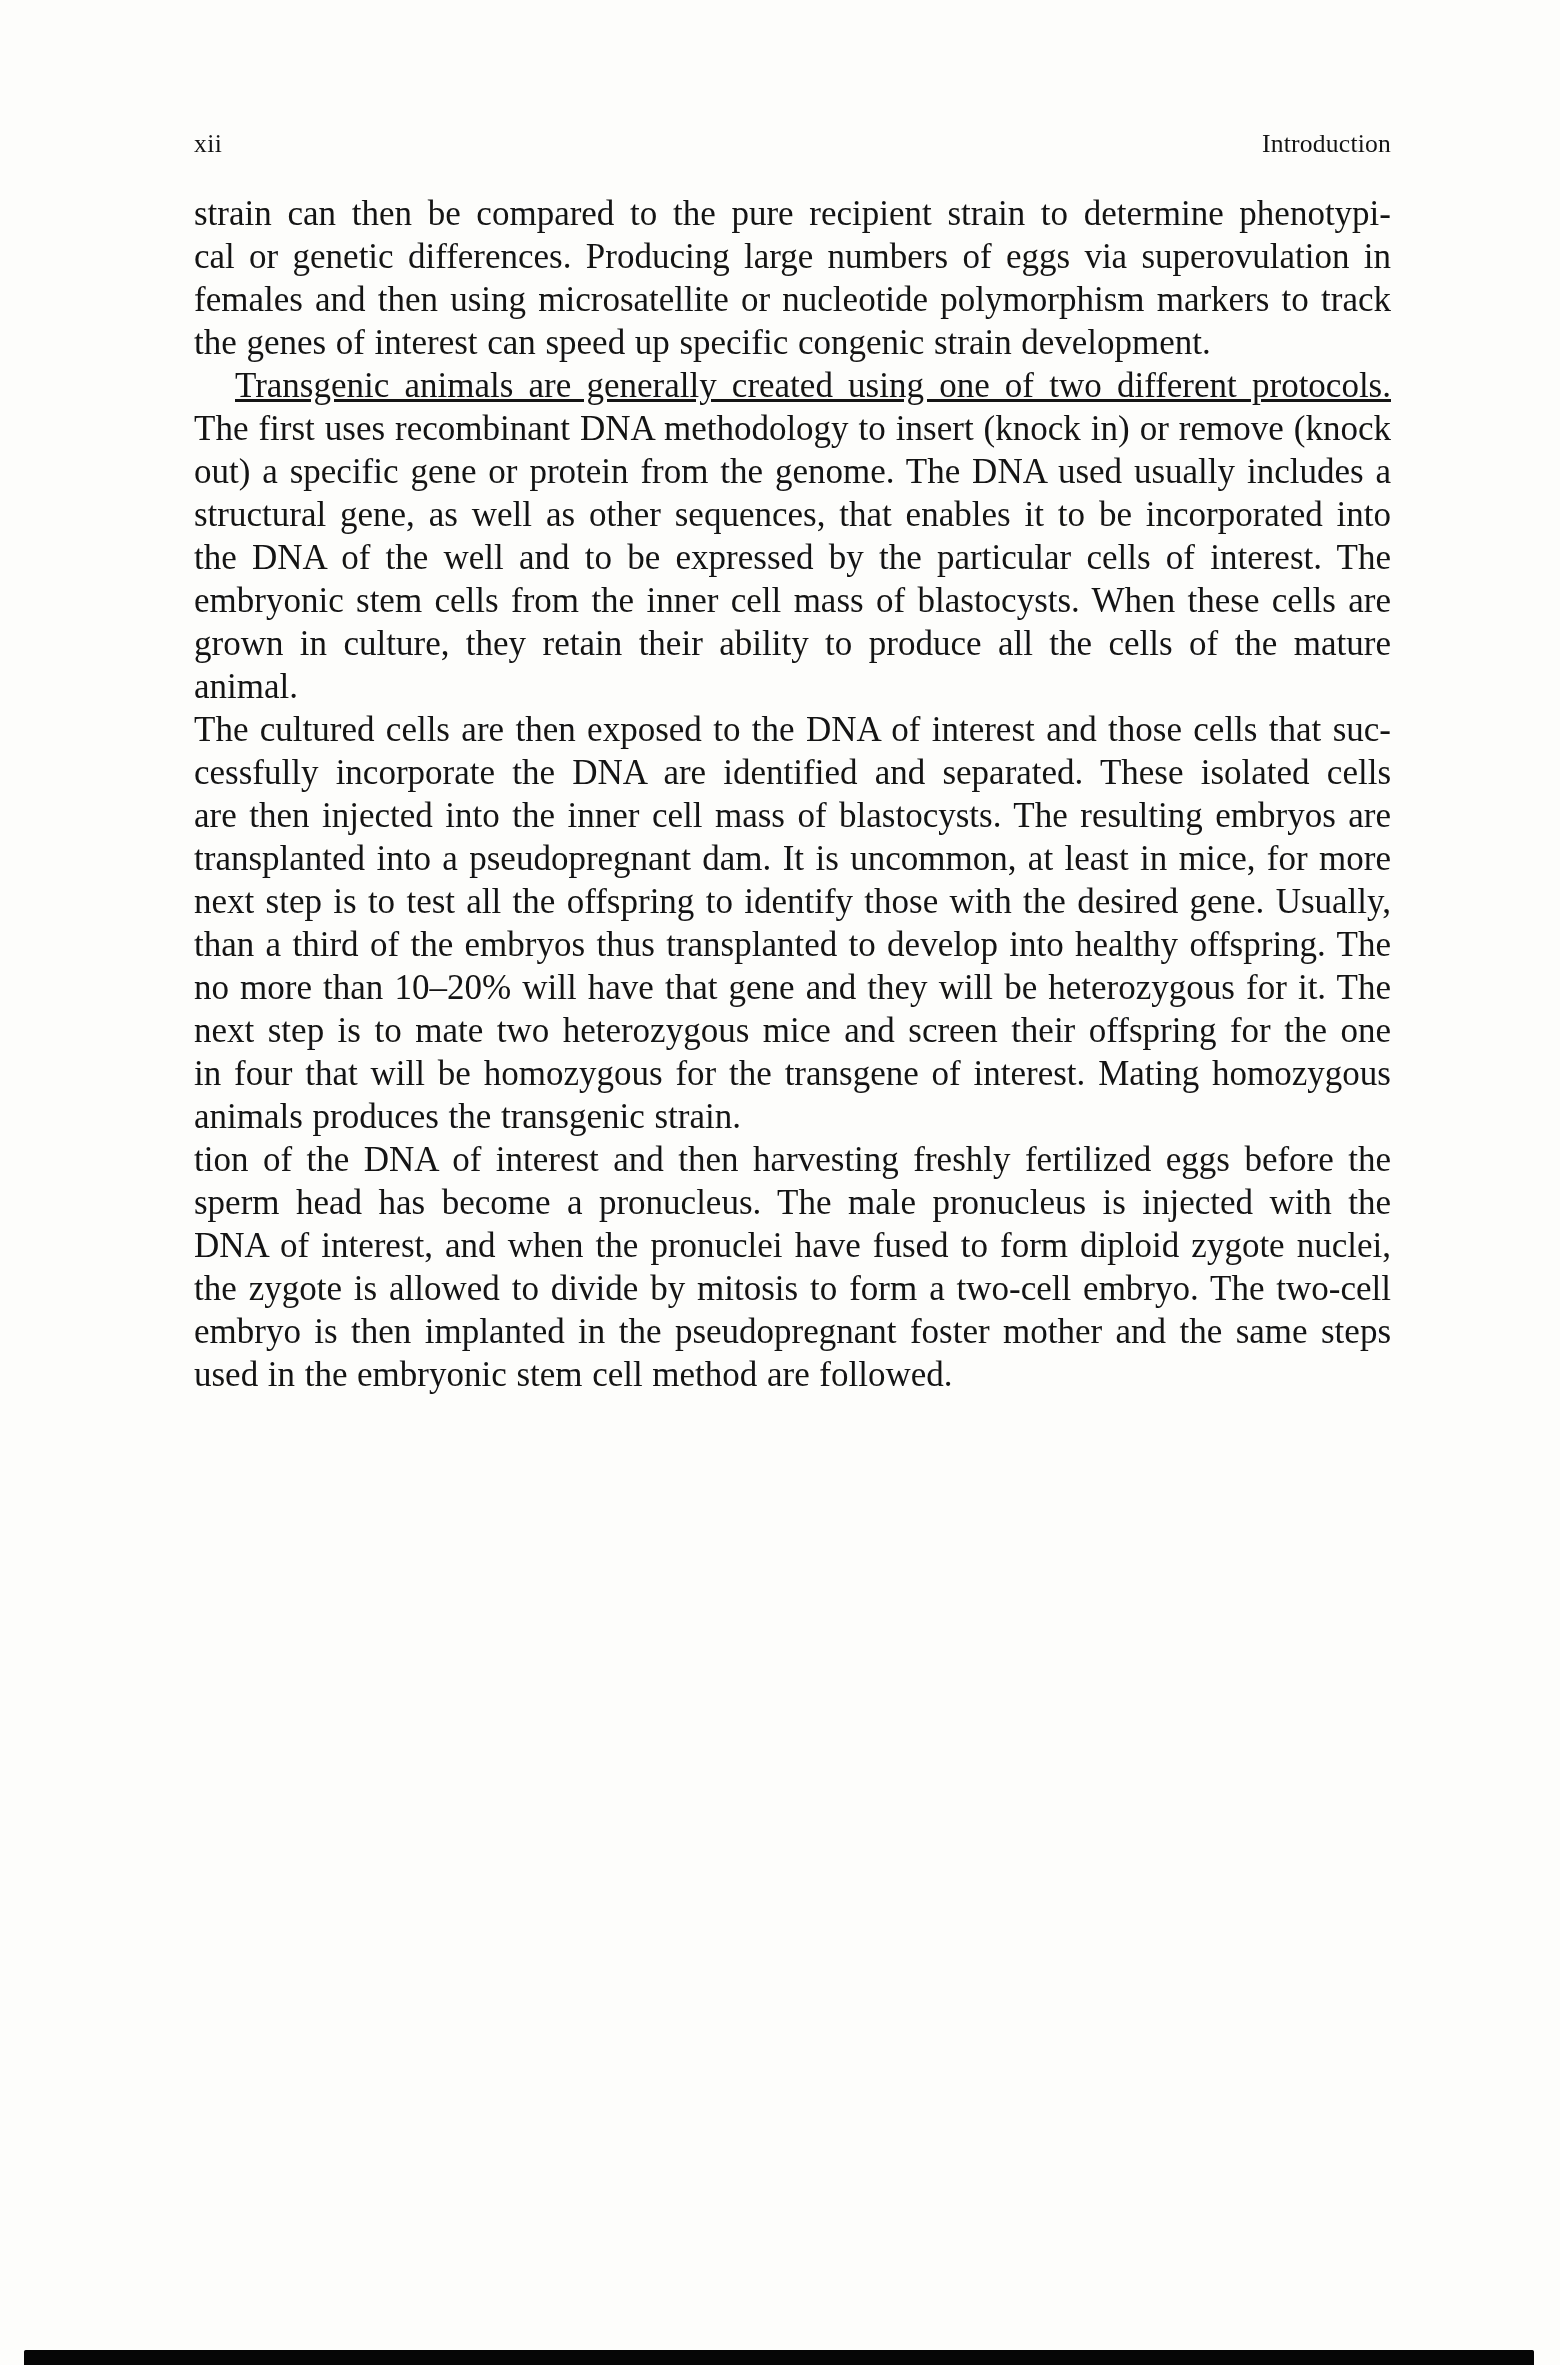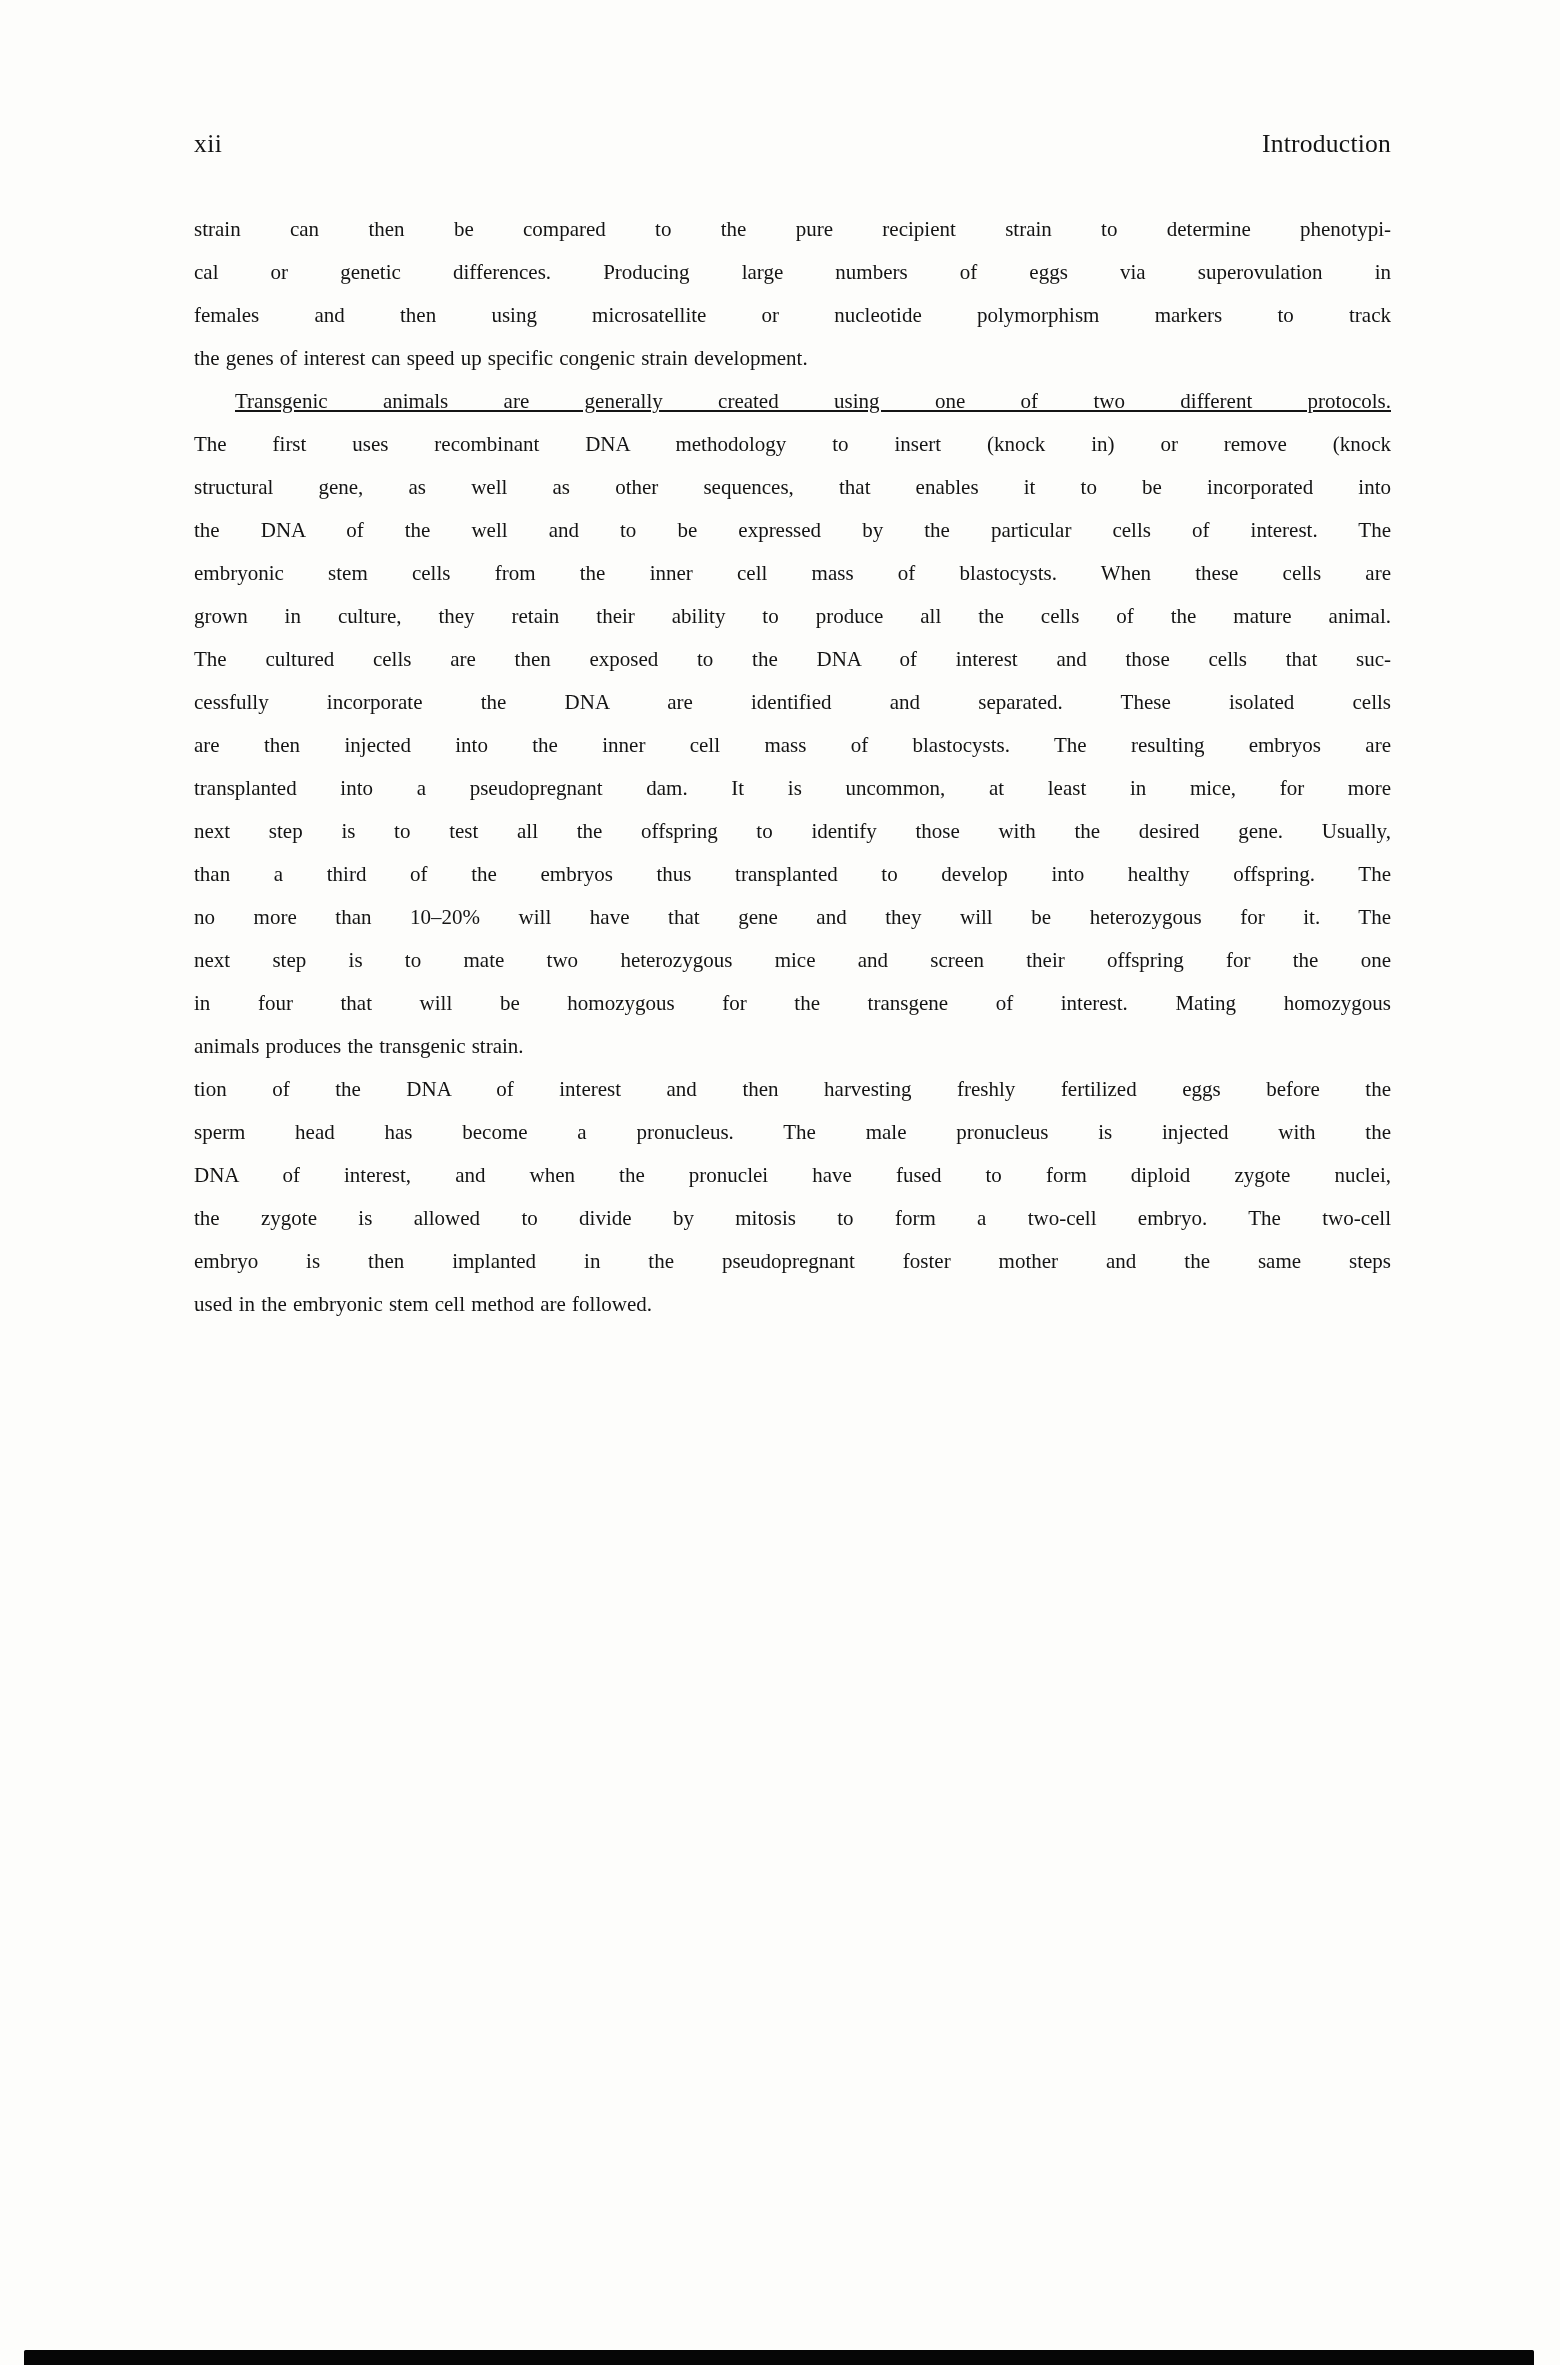--- a/index.html
+++ b/index.html
@@ -26,22 +26,22 @@
     font-size: 25.6px;
     line-height: 31px;
   }
   .folio {
     letter-spacing: 0.4px;
   }
   .running-head {
     letter-spacing: 0.2px;
   }
   .body-text {
-    margin-top: 49px;
-    font-size: 21px;
+    margin-top: 33px;
+    font-size: 35px;
     line-height: 43px;
   }
   .paragraph {
     margin: 0;
   }
   .line {
     text-align: justify;
     text-align-last: justify;
     text-justify: inter-word;
     word-spacing: 0.9px;
@@ -75,20 +75,21 @@
   <div class="body-text" id="body-text">
       <div class="paragraph">
         <div class="line">strain can then be compared to the pure recipient strain to determine phenotypi-</div>
         <div class="line">cal or genetic differences. Producing large numbers of eggs via superovulation in</div>
         <div class="line">females and then using microsatellite or nucleotide polymorphism markers to track</div>
         <div class="line last">the genes of interest can speed up specific congenic strain development.</div>
       </div>
       <div class="paragraph">
         <div class="line indent">Transgenic animals are generally created using one of two different protocols.</div>
         <div class="line">The first uses recombinant DNA methodology to insert (knock in) or remove (knock</div>
+        <div class="line">out) a specific gene or protein from the genome. The DNA used usually includes a</div>
         <div class="line">structural gene, as well as other sequences, that enables it to be incorporated into</div>
         <div class="line">the DNA of the well and to be expressed by the particular cells of interest. The</div>
         <div class="line">embryonic stem cells from the inner cell mass of blastocysts. When these cells are</div>
         <div class="line">grown in culture, they retain their ability to produce all the cells of the mature animal.</div>
         <div class="line">The cultured cells are then exposed to the DNA of interest and those cells that suc-</div>
         <div class="line">cessfully incorporate the DNA are identified and separated. These isolated cells</div>
         <div class="line">are then injected into the inner cell mass of blastocysts. The resulting embryos are</div>
         <div class="line">transplanted into a pseudopregnant dam. It is uncommon, at least in mice, for more</div>
         <div class="line">next step is to test all the offspring to identify those with the desired gene. Usually,</div>
         <div class="line">than a third of the embryos thus transplanted to develop into healthy offspring. The</div>

